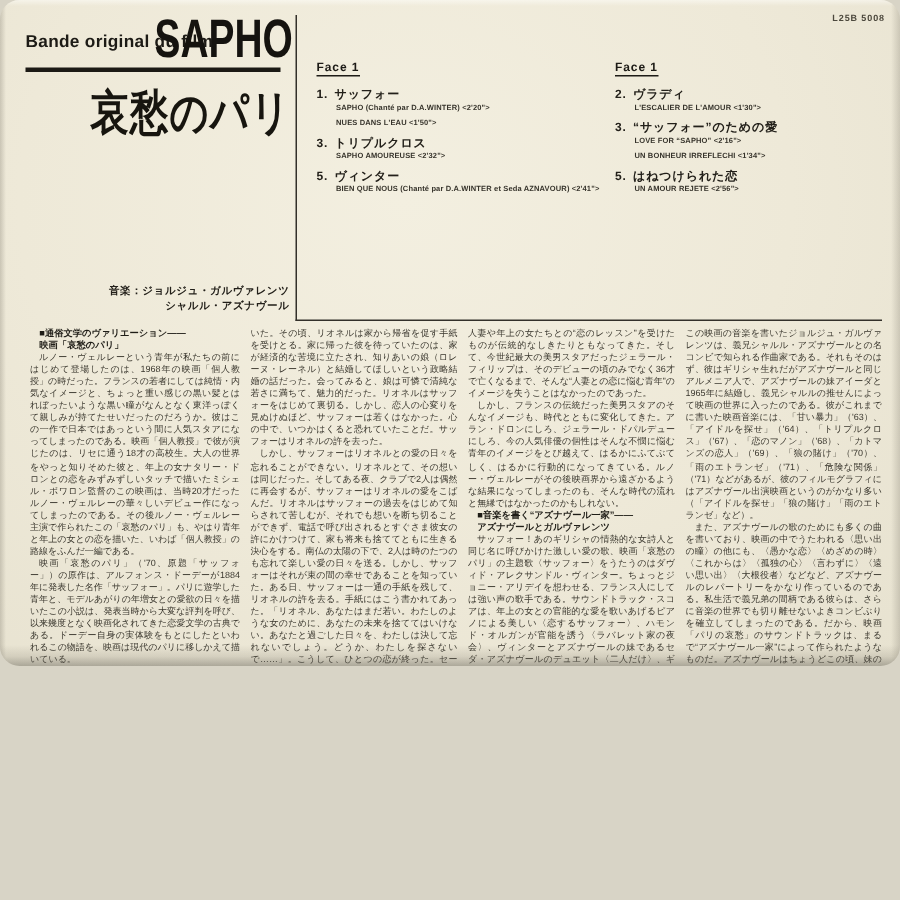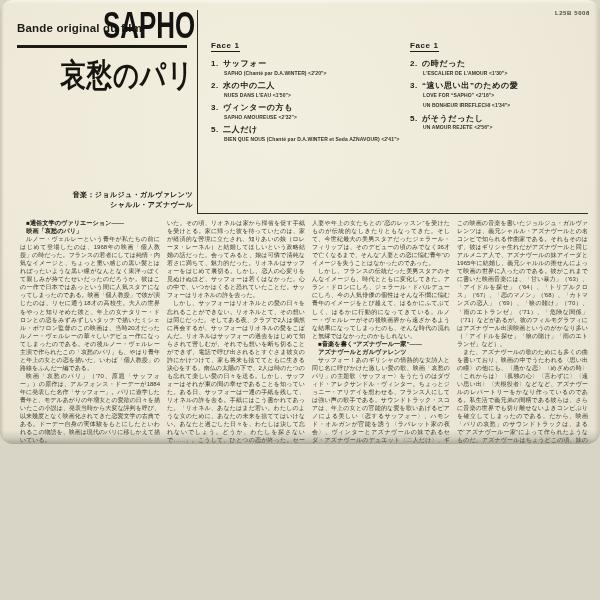--- a/index.html
+++ b/index.html
@@ -79,48 +79,47 @@
   <div id="vrule"></div>
   <div id="hrule"></div>
 
   <div id="face1-col" class="facecol">
     <div class="face-label">Face 1</div>
     <div class="track">
       <div class="t-line1"><span class="t-num">1.</span><span>サッフォー</span></div>
       <div class="t-line2">SAPHO (Chanté par D.A.WINTER) &lt;2'20"&gt;</div>
     </div>
     <div class="track">
-      <div class="t-line1"><span class="t-num">2.</span><span>水の中の二人</span></div>
       <div class="t-line2">NUES DANS L'EAU &lt;1'50"&gt;</div>
     </div>
     <div class="track">
-      <div class="t-line1"><span class="t-num">3.</span><span>ヴィンターの方も</span></div>
+      <div class="t-line1"><span class="t-num">3.</span><span>トリプルクロス</span></div>
       <div class="t-line2">SAPHO AMOUREUSE &lt;2'32"&gt;</div>
     </div>
     <div class="track">
-      <div class="t-line1"><span class="t-num">5.</span><span>二人だけ</span></div>
+      <div class="t-line1"><span class="t-num">5.</span><span>ヴィンター</span></div>
       <div class="t-line2">BIEN QUE NOUS (Chanté par D.A.WINTER et Seda AZNAVOUR) &lt;2'41"&gt;</div>
     </div>
   </div>
 
   <div id="face2-col" class="facecol">
     <div class="face-label">Face 1</div>
     <div class="track">
-      <div class="t-line1"><span class="t-num">2.</span><span>の時だった</span></div>
+      <div class="t-line1"><span class="t-num">2.</span><span>ヴラディ</span></div>
       <div class="t-line2">L'ESCALIER DE L'AMOUR &lt;1'30"&gt;</div>
     </div>
     <div class="track">
-      <div class="t-line1"><span class="t-num">3.</span><span>“遠い思い出”のための愛</span></div>
+      <div class="t-line1"><span class="t-num">3.</span><span>“サッフォー”のための愛</span></div>
       <div class="t-line2">LOVE FOR “SAPHO” &lt;2'16"&gt;</div>
     </div>
     <div class="track">
       <div class="t-line2">UN BONHEUR IRREFLECHI &lt;1'34"&gt;</div>
     </div>
     <div class="track">
-      <div class="t-line1"><span class="t-num">5.</span><span>がそうだったし</span></div>
+      <div class="t-line1"><span class="t-num">5.</span><span>はねつけられた恋</span></div>
       <div class="t-line2">UN AMOUR REJETE &lt;2'56"&gt;</div>
     </div>
   </div>
 
   <div id="credit">
     <div>音楽：ジョルジュ・ガルヴァレンツ</div>
     <div>シャルル・アズナヴール</div>
   </div>
 
   <div id="ncol1" class="notecol">

